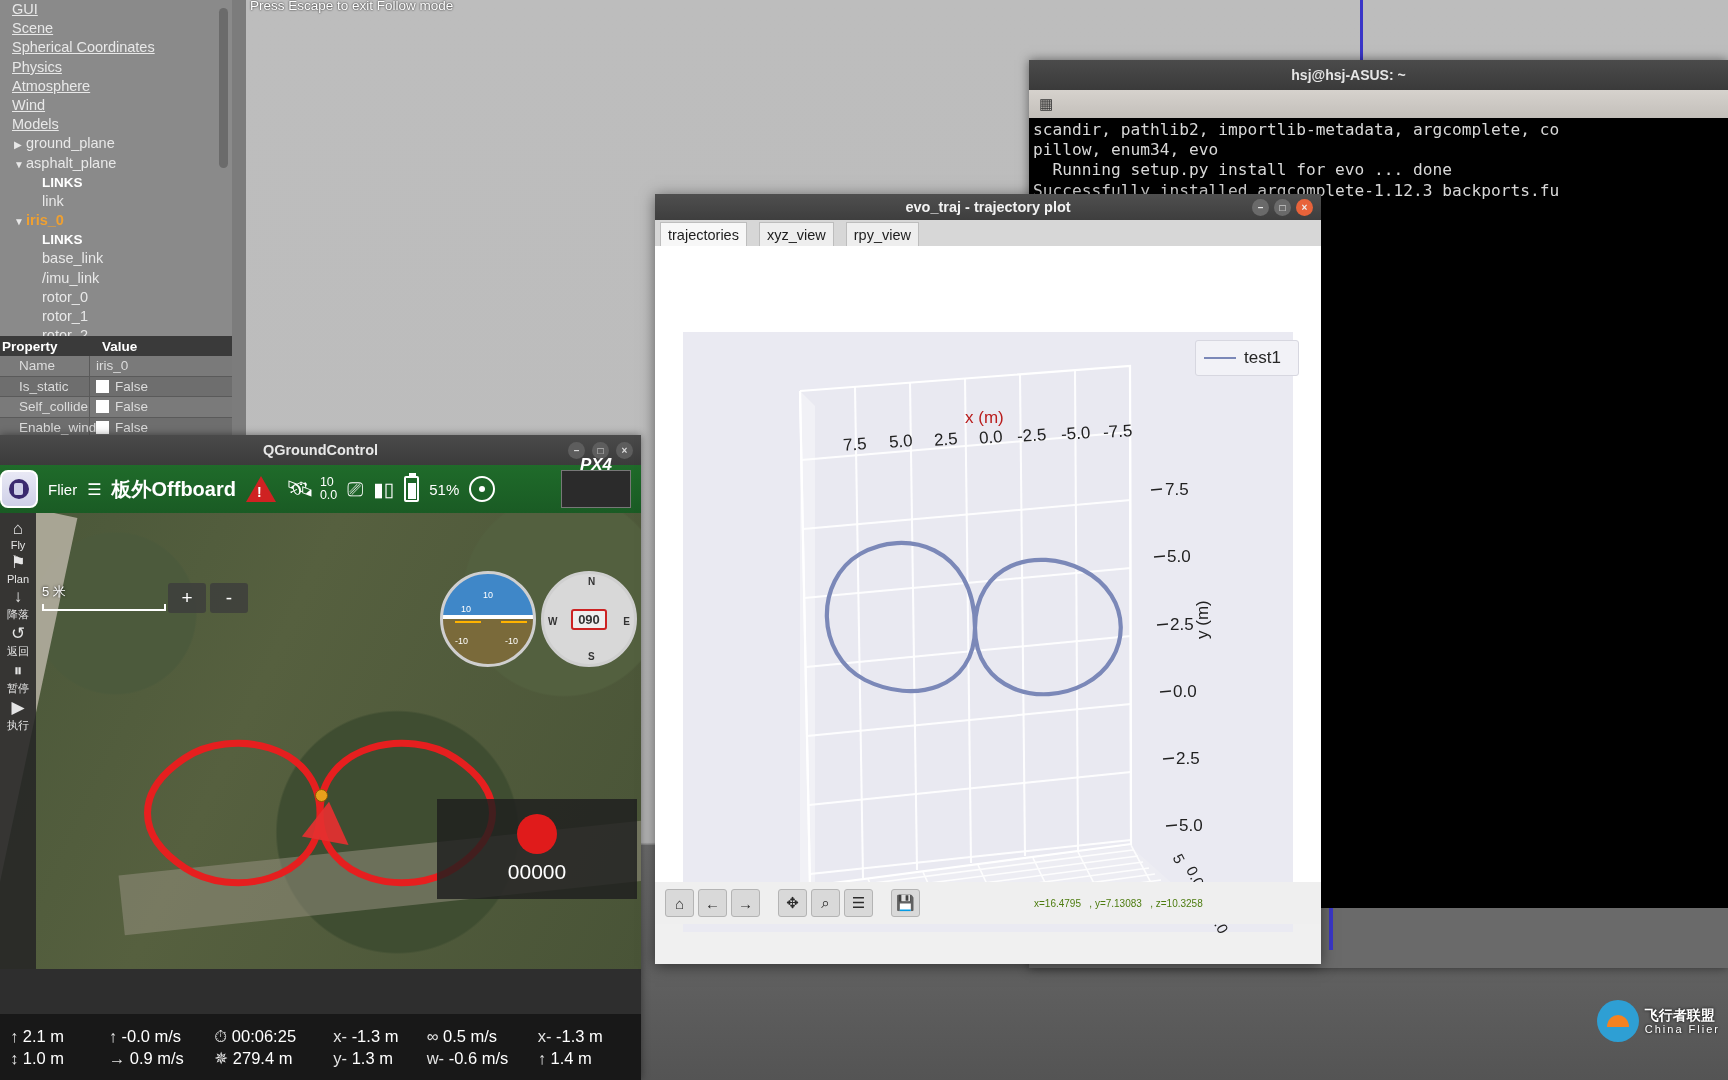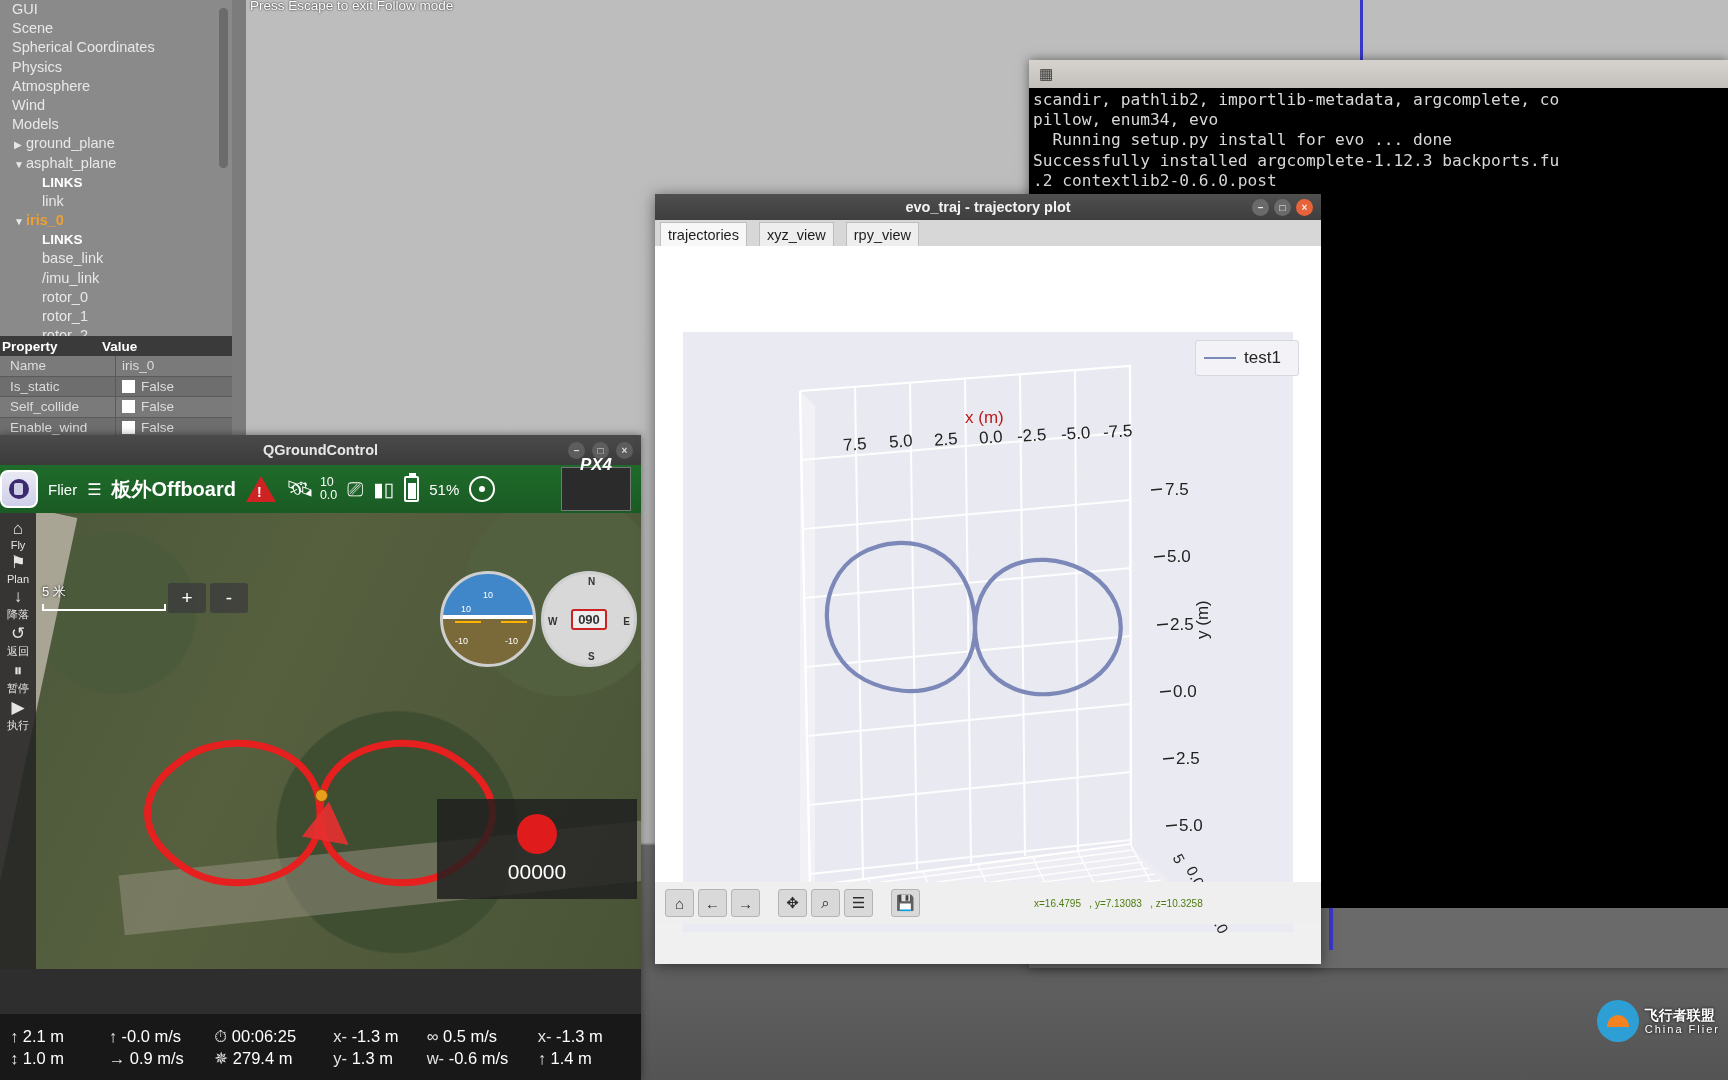--- a/index.html
+++ b/index.html
@@ -37,41 +37,41 @@
     position: absolute; right: 4px; top: 8px; width: 9px; height: 160px;
     background: #6b6b6b; border-radius: 5px;
   }
   .tree-row {
     height: 19.2px; line-height: 19.2px; font-size: 14.5px; color: #e8e8e8;
     white-space: nowrap; padding-left: 0;
   }
   .tree-row .arrow { display: inline-block; width: 12px; color: #e8e8e8; font-size: 10px; }
   .tree-row.bold { font-weight: bold; color: #fff; font-size: 13.5px; }
   .tree-row.sel { color: #f0a030; font-weight: bold; }
-  .ind0 { padding-left: 0px; }
+  .ind0 { padding-left: 0px; text-decoration: underline; }
   .ind1 { padding-left: 14px; }
   .ind2 { padding-left: 30px; }
 
   
   #gz-props {
     position: absolute; left: 0; top: 336px; width: 232px; height: 110px;
     background: #7f7f7f; overflow: hidden;
   }
   #gz-props .ph {
     display: flex; height: 20px; background: #3a3a3a; color: #fff;
     font-size: 13.5px; font-weight: bold; align-items: center;
   }
   #gz-props .ph .c1 { width: 98px; padding-left: 2px; }
   #gz-props .ph .c2 { flex: 1; padding-left: 4px; }
   #gz-props .pr {
     display: flex; height: 20.5px; align-items: center; font-size: 13.5px;
     color: #dcdcdc; border-bottom: 1px solid #5a5a5a; background: #7a7a7a;
   }
   #gz-props .pr.alt { background: #6e6e6e; }
-  #gz-props .pr .c1 { width: 116px; padding-left: 10px; border-right: 1px solid #5a5a5a; height: 100%; line-height: 20px;}
+  #gz-props .pr .c1 { width: 90px; padding-left: 19px; border-right: 1px solid #5a5a5a; height: 100%; line-height: 20px;}
   #gz-props .pr .c2 { flex: 1; padding-left: 6px; display: flex; align-items: center; gap: 6px; }
   .cbox { width: 13px; height: 13px; background: #fff; display: inline-block; }
 
   
   #qgc {
     position: absolute; left: 0px; top: 435px; width: 641px; height: 645px;
     background: #2e2e2e; box-shadow: 0 0 8px rgba(0,0,0,.45);
   }
   #qgc-title {
     height: 30px; background: linear-gradient(#4a4a4a,#3b3b3b);
@@ -100,21 +100,21 @@
   .warn-tri { width: 0; height: 0; border-left: 15px solid transparent;
      border-right: 15px solid transparent; border-bottom: 26px solid #cf2222; position: relative;}
   .warn-tri:after{content:"!";position:absolute;left:-4px;top:8px;color:#fff;font-size:14px;font-weight:bold;}
   .sat-icon { font-size: 22px; color: #fff; }
   .batt { width: 15px; height: 26px; border: 2px solid #fff; border-radius: 2px; position: relative;}
   .batt:before{content:"";position:absolute;top:-5px;left:3px;width:7px;height:3px;background:#fff;}
   .batt:after{content:"";position:absolute;left:1.5px;bottom:1.5px;right:1.5px;height:70%;background:#fff;}
   .gps-ic { width: 26px; height: 26px; border: 2.5px solid #fff; border-radius: 50%; position: relative;}
   .gps-ic:after{content:"";position:absolute;left:8px;top:8px;width:6px;height:6px;border-radius:50%;background:#fff;}
   #px4-logo {
-    margin-left: auto; margin-right: 10px; width: 70px; height: 44px;
+    margin-left: auto; margin-right: 10px; width: 70px; height: 38px;
     background: #2b2b2b; border: 1px solid #777; color: #fff;
     display: flex; flex-direction: column; align-items: center; justify-content: center;
     font-size: 17px; font-weight: bold; font-style: italic; line-height: 1; gap: 44px;
   }
   #px4-logo span.sub { font-size: 5px; font-style: normal; font-weight: normal; letter-spacing: .5px;}
 
   #qgc-map {
     position: relative; height: 456px; overflow: hidden;
     background:
       radial-gradient(circle at 18% 22%, #4c5a3c 0 80px, transparent 82px),
@@ -354,20 +354,23 @@
         <div class="c1">Enable_wind</div>
         <div class="c2">
           <span class="cbox"></span>
           <span>False</span>
         </div>
       </div>
     </div>
 </div>
 
 <div id="term">
+  <div id="term-title">
+    <span>hsj@hsj-ASUS: ~</span>
+  </div>
   <div id="term-tabbar">
     <span class="gridicon">▦</span>
   </div>
   <div id="term-body"><div>scandir, pathlib2, importlib-metadata, argcomplete, co</div><div>pillow, enum34, evo</div><div>  Running setup.py install for evo ... done</div><div>Successfully installed argcomplete-1.12.3 backports.fu</div><div>.2 contextlib2-0.6.0.post</div><div>data-2.1.3 kiwisolver-1.1</div><div>.24.2 pathlib2-2.3.7.post</div><div>teutil-2.8.2 pytz-2023.3.</div><div>.9.1 setuptools-44.1.1 si</div><div></div><div>test.txt -p</div><div class="yellow">vo/settings.json</div><div>--------------------------</div><div></div><div> path length, 285385828.0</div><div>test.txt -p</div><div>--------------------------</div><div></div><div> path length, 285385828.0</div><div>test1.txt -p</div><div>--------------------------</div><div></div><div>ath length, 502026262.000</div></div>
   <div id="term-bottom">
     <div class="cursorline"></div>
   </div>
 </div>
 
 <div id="qgc">

